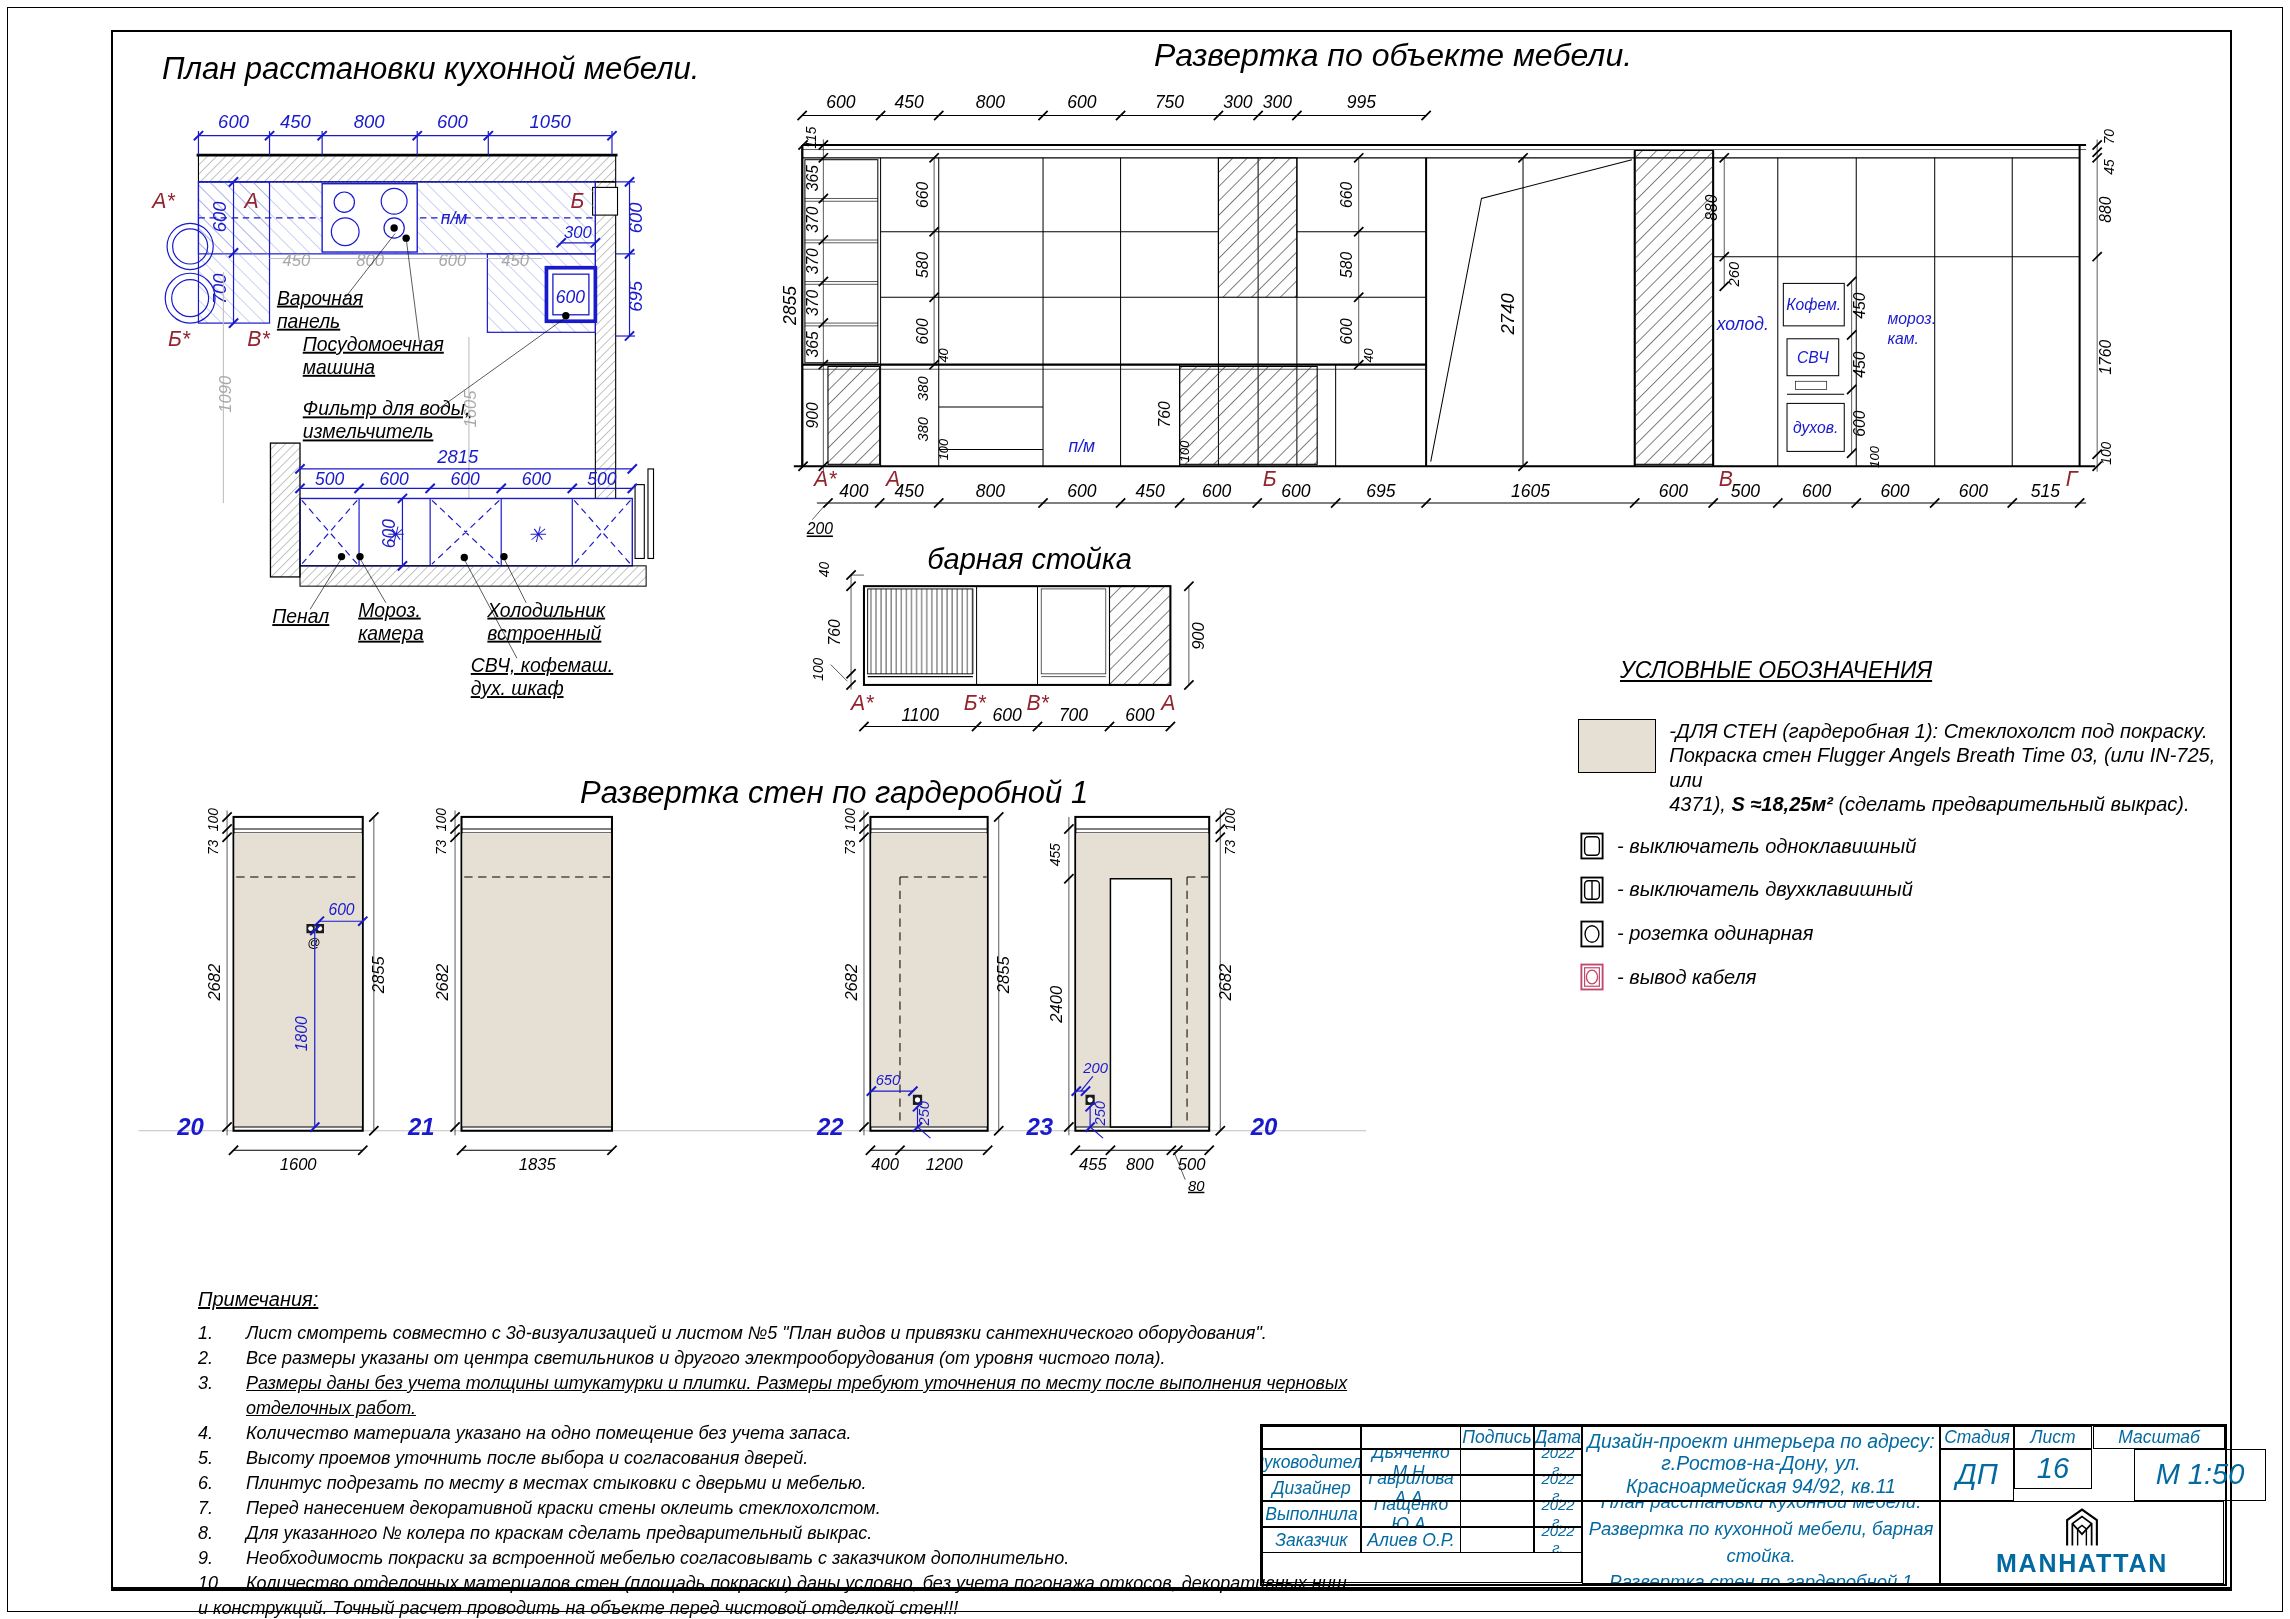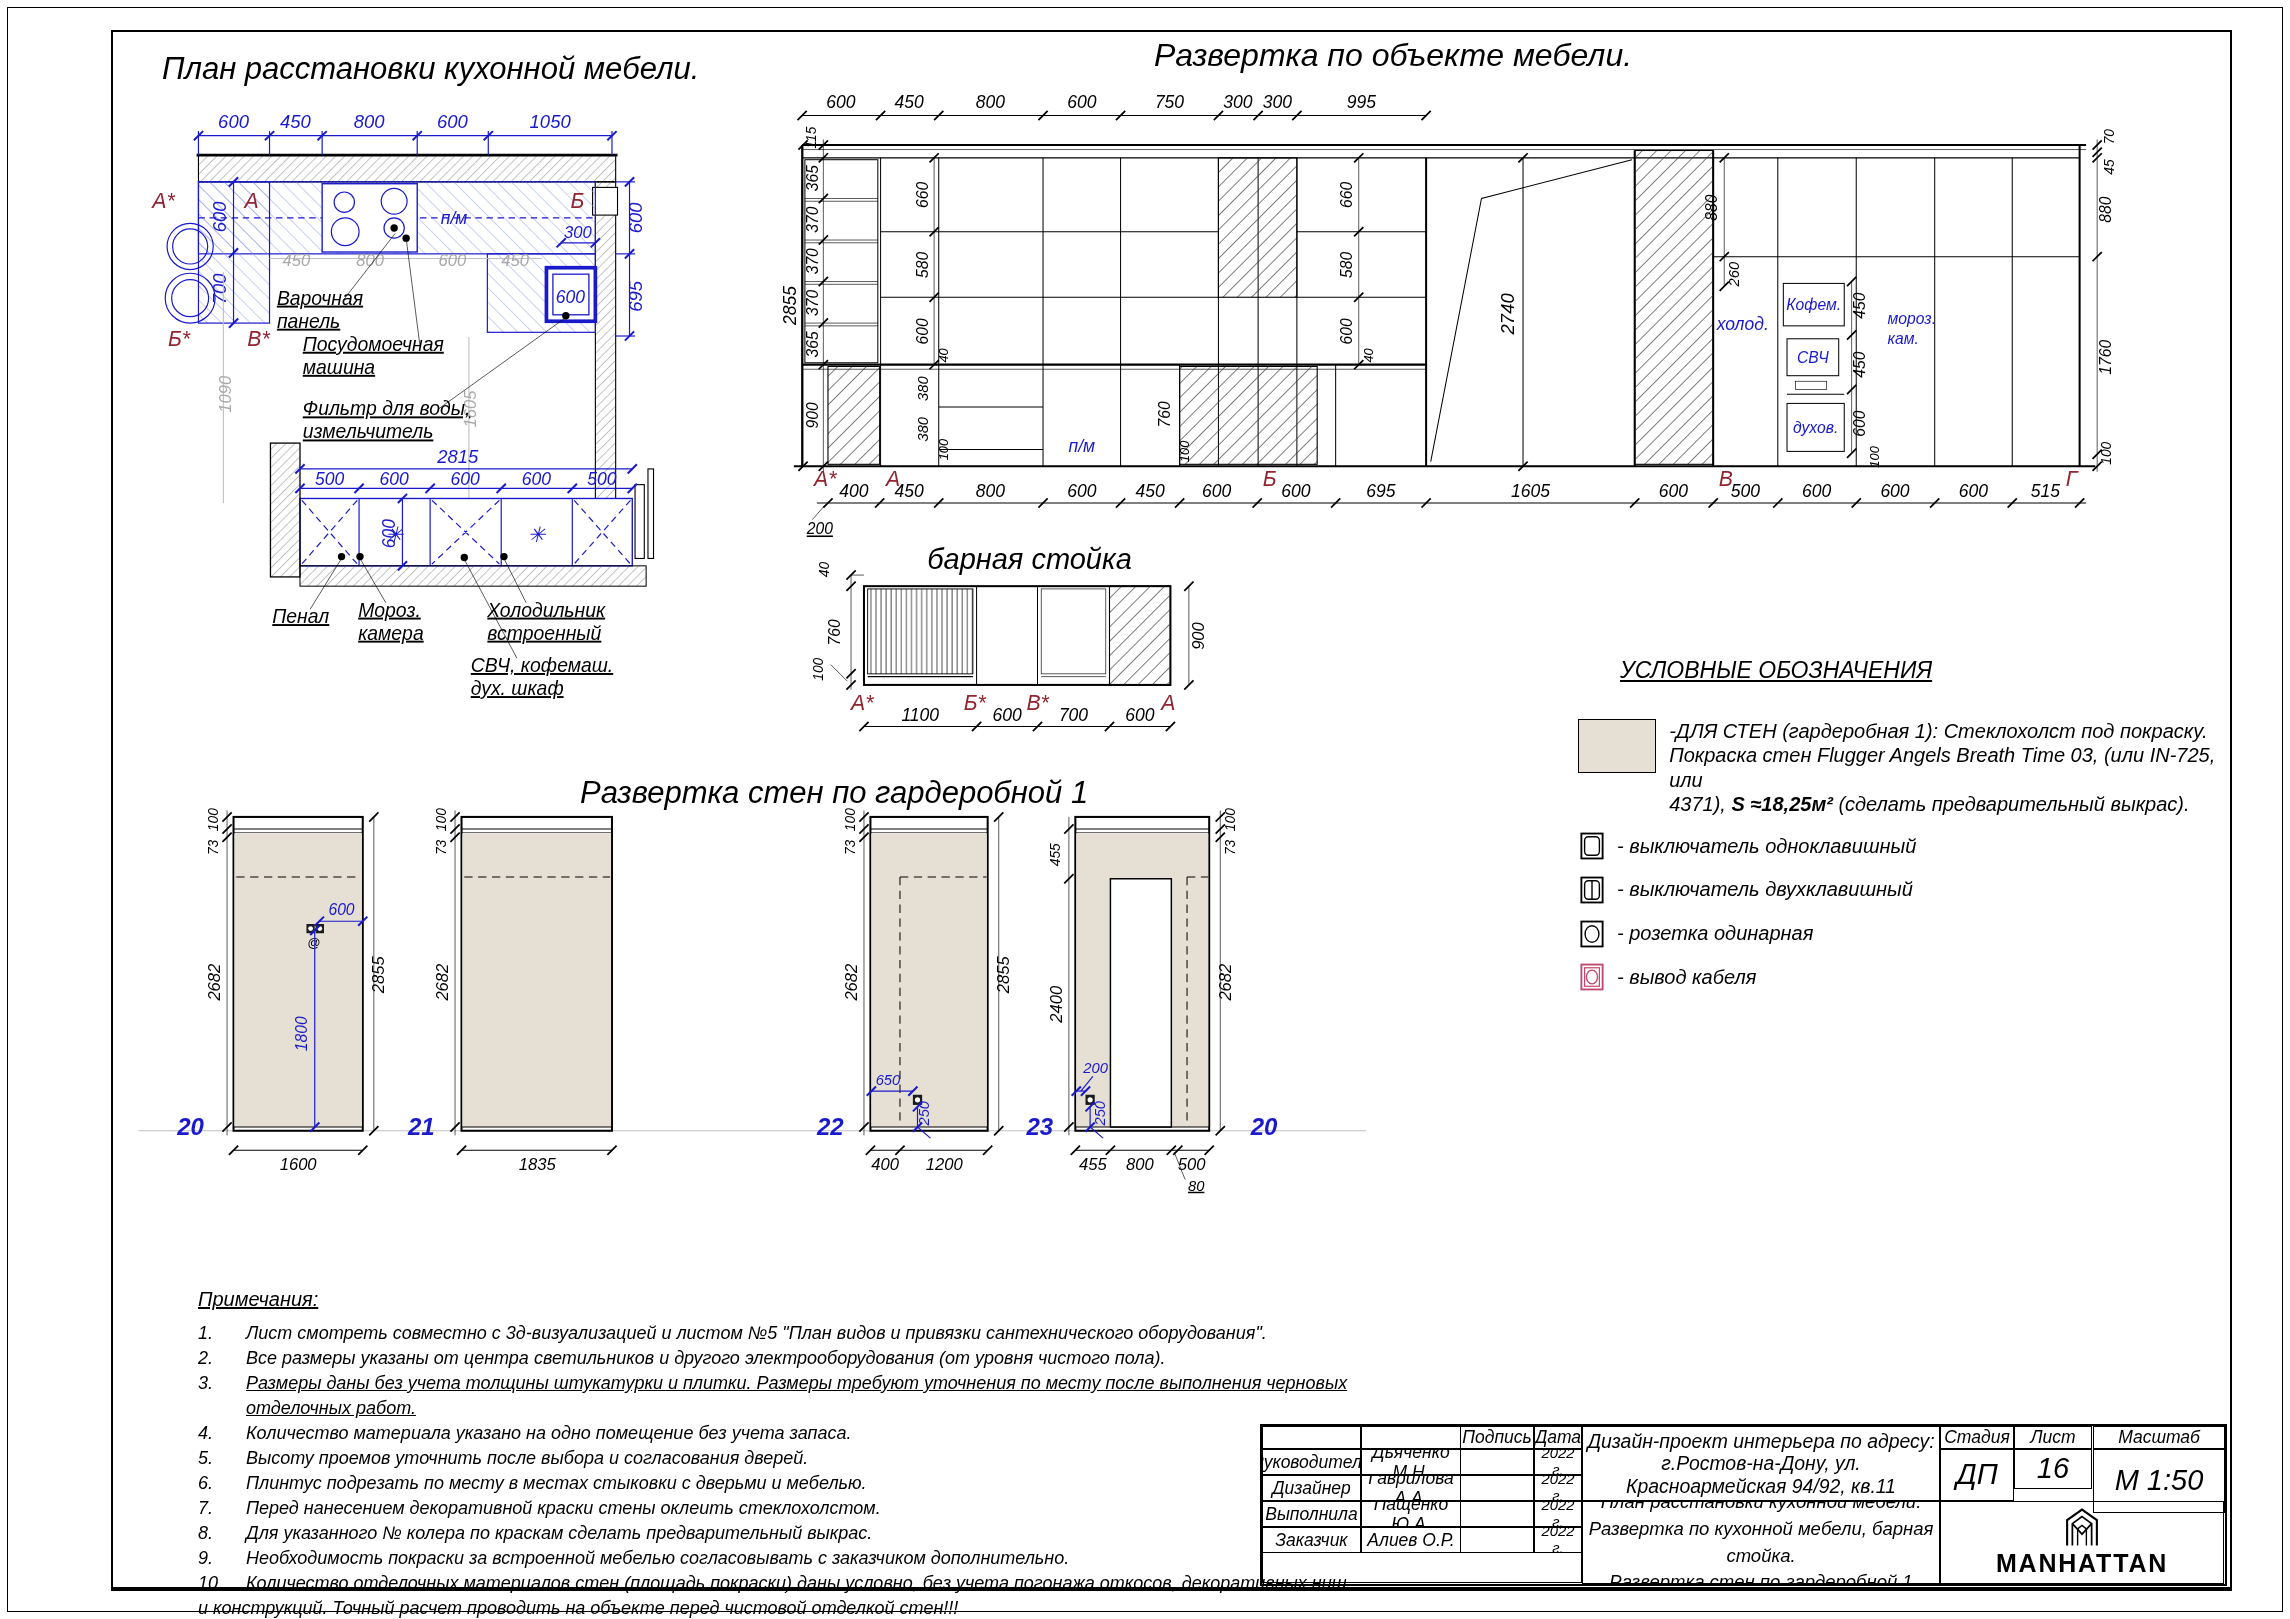--- a/index.html
+++ b/index.html
@@ -34,21 +34,21 @@
   #legend .lg-text{font-style:italic;font-size:20px;line-height:1.22;margin-left:13px;}
   #legend .it{display:flex;align-items:center;margin:15.7px 0 0 11px;font-style:italic;font-size:20px;}
   #legend .it svg{margin-right:13px;flex:none;}
   
   #notes{position:absolute;left:198px;top:1288px;width:1200px;color:#000;font-style:italic;}
   #notes .n-title{font-size:20px;text-decoration:underline;margin-bottom:10px;}
   #notes .n-row{display:flex;font-size:18px;line-height:25px;}
   #notes .n-num{width:48px;flex:none;}
   #notes .n-cont{font-size:18px;line-height:25px;}
   
-  #tb{position:absolute;left:1260px;top:1424px;width:967px;height:162px;border:2.3px solid #000;box-sizing:border-box;color:#000000;}
+  #tb{position:absolute;left:1260px;top:1424px;width:967px;height:162px;border:2.3px solid #000;box-sizing:border-box;color:#0369a1;}
   .tb-cell{position:absolute;border:0.9px solid #000;box-sizing:border-box;display:flex;align-items:center;justify-content:center;
            font-style:italic;font-size:17.5px;text-align:center;line-height:1.15;overflow:hidden;}
   .tb-big{font-size:29px;}
   #tb-logo{position:absolute;display:flex;flex-direction:column;align-items:center;justify-content:center;}
   #tb-logo .logo-word{font-weight:bold;font-size:25px;letter-spacing:1.8px;font-style:normal;}
 </style>
 </head>
 <body>
 
 <div id="sheet">
@@ -703,21 +703,21 @@
       <div>План расстановки кухонной мебели.</div>
       <div>Развертка по кухонной мебели, барная стойка.</div>
       <div>Развертка стен по гардеробной 1</div>
     </div>
 
     <div class="tb-cell" style="left:678px;top:0;width:74px;height:23px;">Стадия</div>
     <div class="tb-cell" style="left:752px;top:0;width:78px;height:23px;">Лист</div>
     <div class="tb-cell" style="left:831px;top:0;width:132px;height:23px;">Масштаб</div>
     <div class="tb-cell tb-big" style="left:678px;top:23px;width:74px;height:52px;">ДП</div>
     <div class="tb-cell tb-big" style="left:752px;top:23px;width:78px;height:40px;">16</div>
-    <div class="tb-cell tb-big" style="left:831px;top:23px;width:132px;height:64px;">М 1:50</div>
+    <div class="tb-cell tb-big" style="left:872px;top:23px;width:132px;height:52px;">М 1:50</div>
 
     <div id="tb-logo" class="tb-cell" style="left:678px;top:75px;width:284px;height:83px;">
       <svg width="42" height="42" viewBox="0 0 48 48">
         <path d="M7,44 L7,15 L24,3 L41,15 L41,44" fill="none" stroke="#000" stroke-width="2.4"></path>
         <path d="M13,44 L13,19 L24,11 L35,19 L35,44" fill="none" stroke="#000" stroke-width="2"></path>
         <path d="M13,19 L24,31 L35,19" fill="none" stroke="#000" stroke-width="2"></path>
         <path d="M19,44 L19,25 L24,21 L29,25 L29,44" fill="none" stroke="#000" stroke-width="1.6"></path>
       </svg>
       <div class="logo-word">MANHATTAN</div>
     </div>

